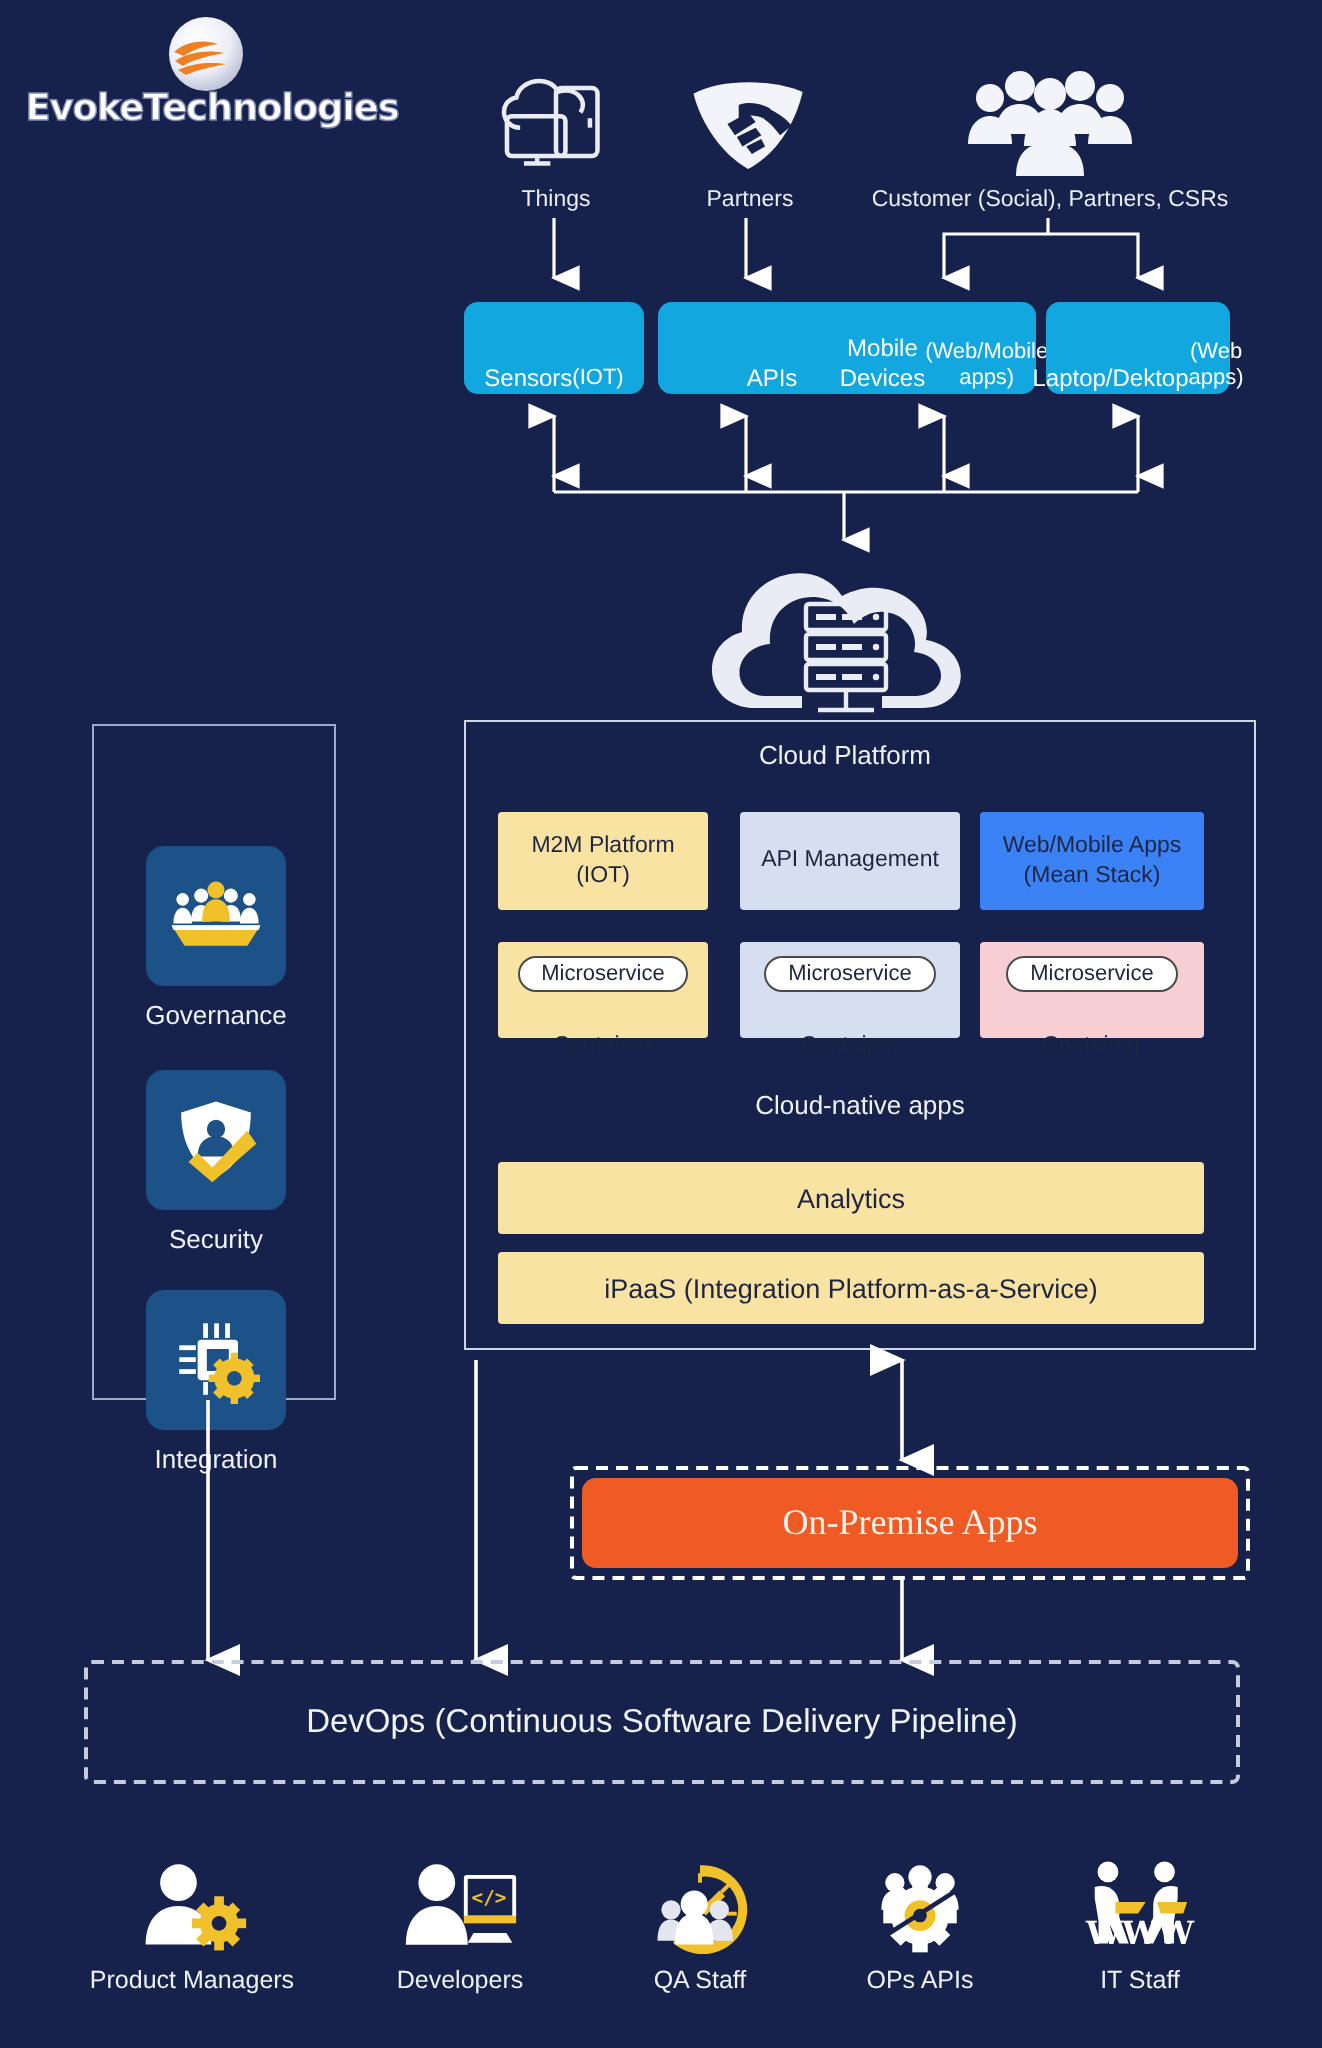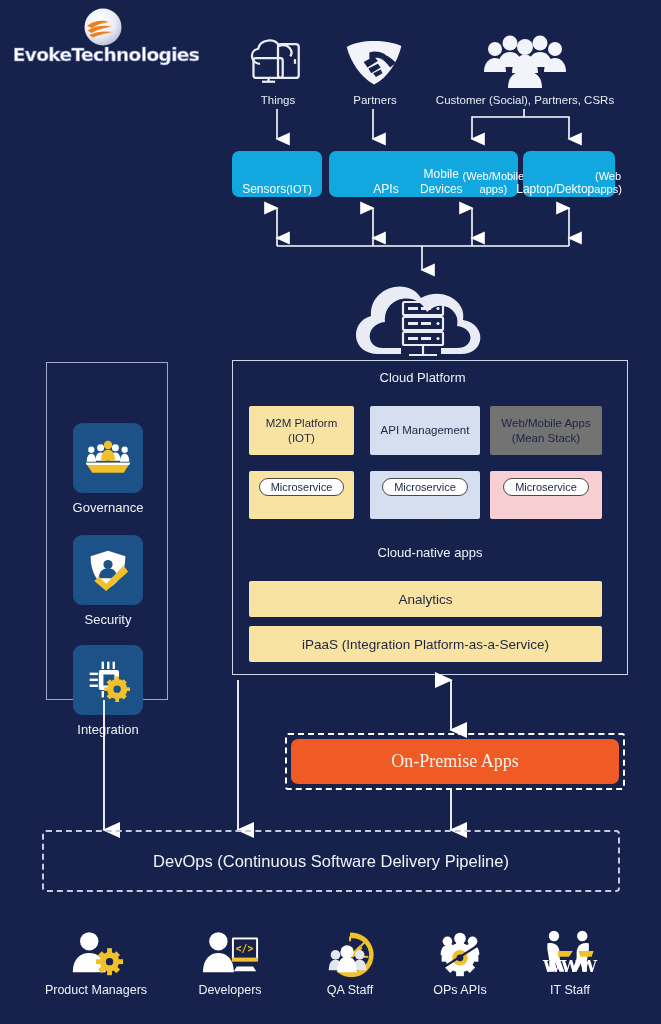--- a/index.html
+++ b/index.html
@@ -53,21 +53,21 @@
     border: 1px solid #cfd6e8; background: transparent;
   }
 
   .tile {
     position: absolute; border-radius: 2px;
     display: flex; flex-direction: column; align-items: center; justify-content: center;
     color: #1d2542; text-align: center; line-height: 1.3; font-size: 11.5px;
   }
   .tile.y { background: #f9e3a2; }
   .tile.b { background: #d5dff0; }
-  .tile.p { background: #737373; }
+  .tile.p { background: #3b82f6; }
 
   .msvc {
     position: absolute; border-radius: 2px;
     display: flex; flex-direction: column; align-items: center; justify-content: flex-start;
     padding-top: 7px;
   }
   .msvc.y { background: #f9e3a2; }
   .msvc.b { background: #d5dff0; }
   .msvc.p { background: #f7cfd3; }
   .msvc .pill {

